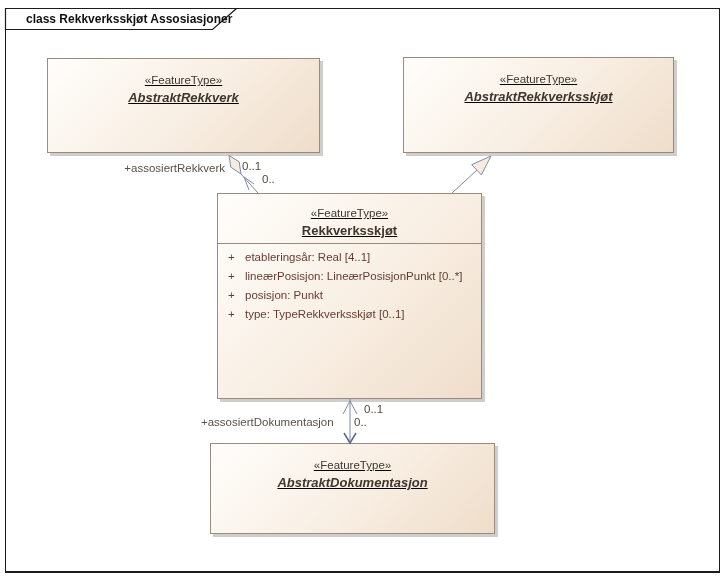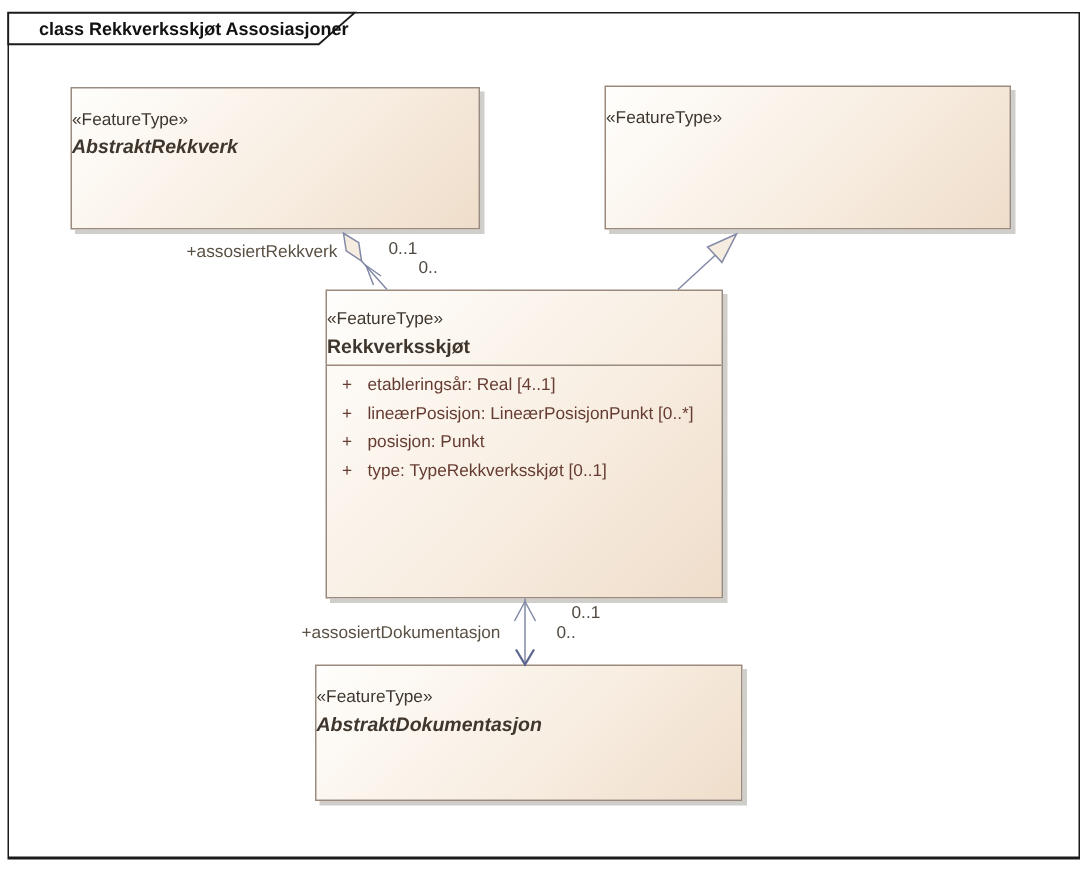--- a/index.html
+++ b/index.html
@@ -15,33 +15,33 @@
   
   .uml-box{position:absolute;box-sizing:border-box;
            background:linear-gradient(135deg,#fffefc 0%,#f8eee2 55%,#efddca 100%);
            border:1px solid #9b8a7e;
            box-shadow:3px 3px 0 rgba(150,146,140,0.45);}
   .box-a{left:47px;top:58px;width:273px;height:95px;}
   .box-b{left:403px;top:57px;width:271px;height:96px;}
   .box-c{left:217px;top:193px;width:265px;height:206px;}
   .box-d{left:210px;top:443px;width:285px;height:91px;}
 
-  .cls-head{padding-top:13px;line-height:1.45;}
+  .cls-head{text-align:center;padding-top:13px;line-height:1.45;text-decoration:underline;}
   .box-c .cls-head{padding-top:11px;height:38px;border-bottom:1px solid #9b8a7e;}
   .stereo{font-size:11.5px;color:#3f372e;}
   .cls-name{font-size:13px;font-weight:bold;color:#3f372e;}
   .abstract .cls-name{font-style:italic;}
 
   .attrs{padding-top:7px;}
   .attr-row{display:flex;height:19px;font-size:11.5px;color:#663c32;white-space:nowrap;}
   .attr-vis{width:17px;margin-left:10px;flex:none;}
 
   
   .lbl{position:absolute;font-size:11.5px;color:#5a5044;white-space:nowrap;}
-  .mult{color:#4f4940;margin-left:17px;}
+  .mult{color:#4f4940;}
   .lbl-role-rekkverk{left:112px;top:162px;width:113px;text-align:right;}
   .lbl-mult-r-target{left:242px;top:160px;}
   .lbl-mult-r-source{left:262px;top:173px;}
   .lbl-role-dok{left:201px;top:416px;}
   .lbl-mult-d-left{left:354px;top:416px;}
   .lbl-mult-d-right{left:364px;top:403px;}
 
   svg.overlay{position:absolute;left:0;top:0;width:726px;height:580px;pointer-events:none;}
   .z-under{z-index:1}.z-box{z-index:2}.z-over{z-index:3}.z-lbl{z-index:4}
 </style>
@@ -55,20 +55,21 @@
   <div class="uml-box box-a abstract z-box">
     <div class="cls-head">
       <div class="stereo">«FeatureType»</div>
       <div class="cls-name">AbstraktRekkverk</div>
     </div>
   </div>
 
   <div class="uml-box box-b abstract z-box">
     <div class="cls-head">
       <div class="stereo">«FeatureType»</div>
+      <div class="cls-name">AbstraktRekkverksskjøt</div>
     </div>
   </div>
 
   <div class="uml-box box-c z-box">
     <div class="cls-head">
       <div class="stereo">«FeatureType»</div>
       <div class="cls-name">Rekkverksskjøt</div>
     </div>
     <div class="attrs">
       <div class="attr-row">

